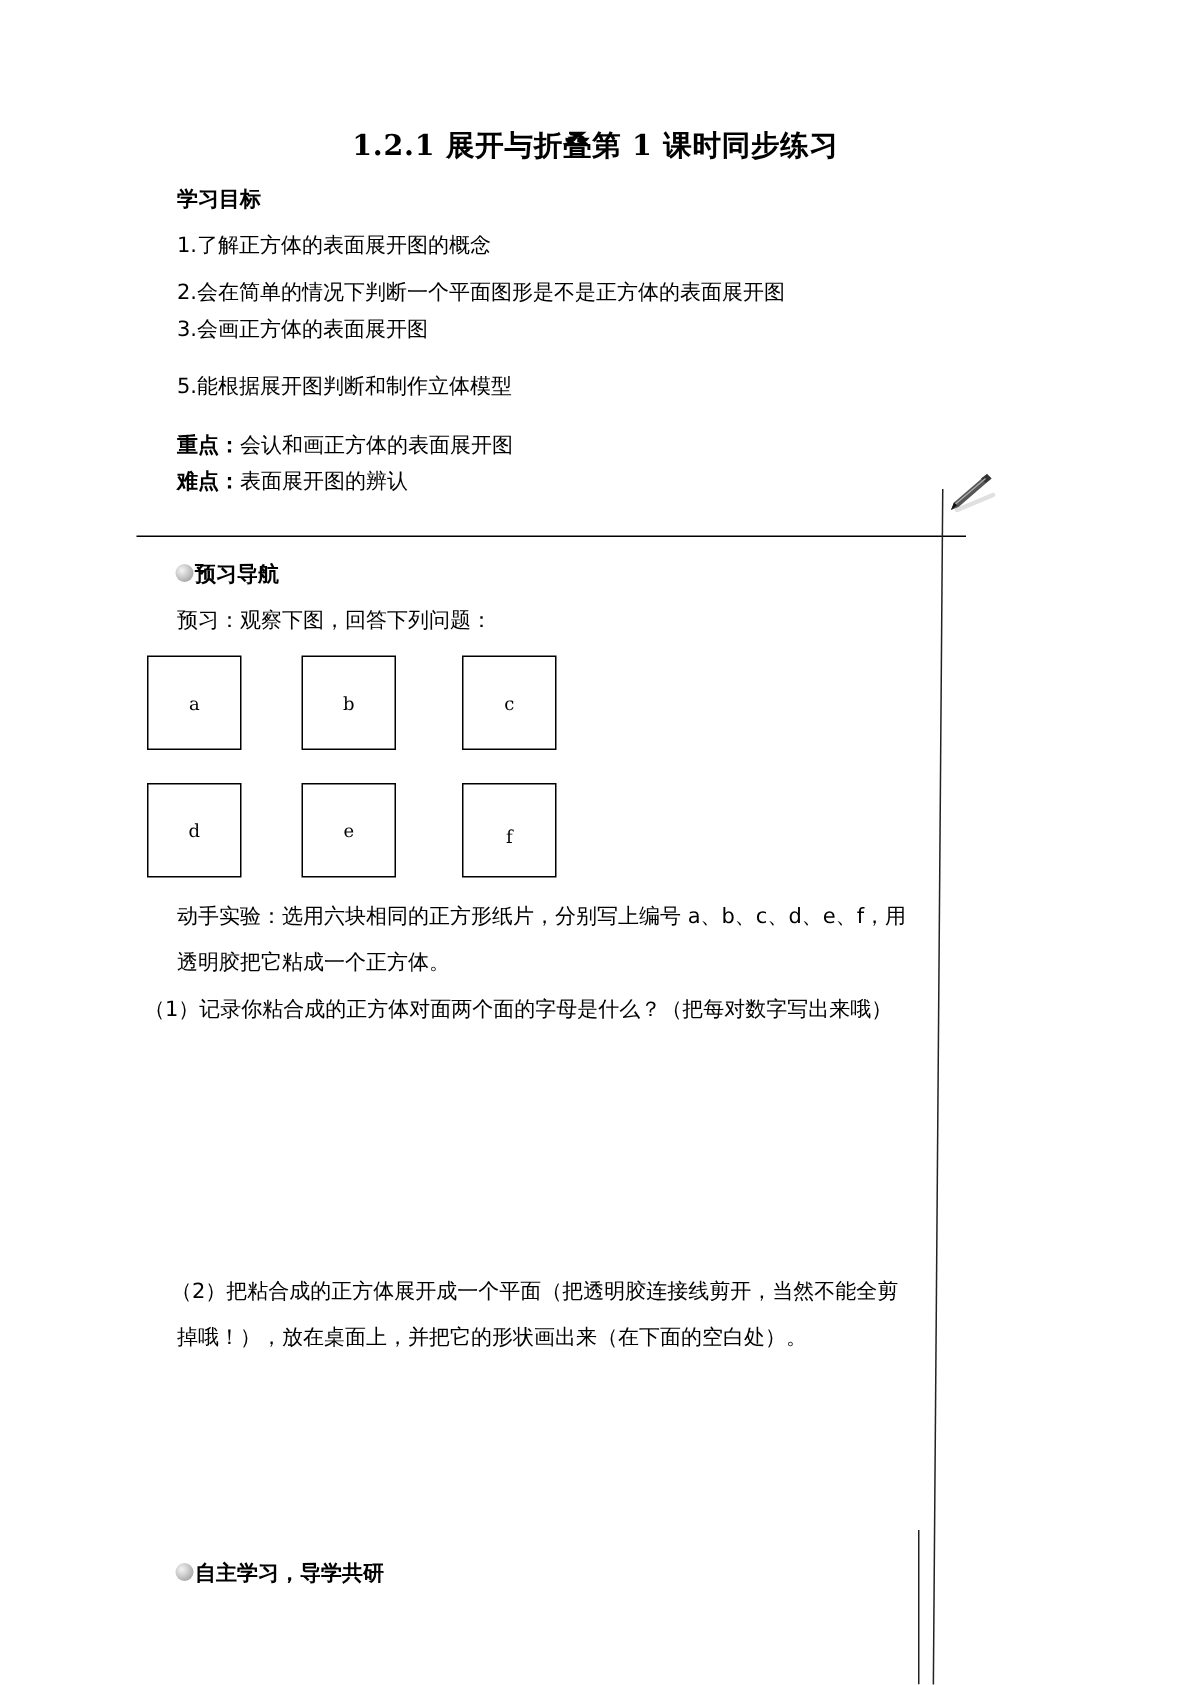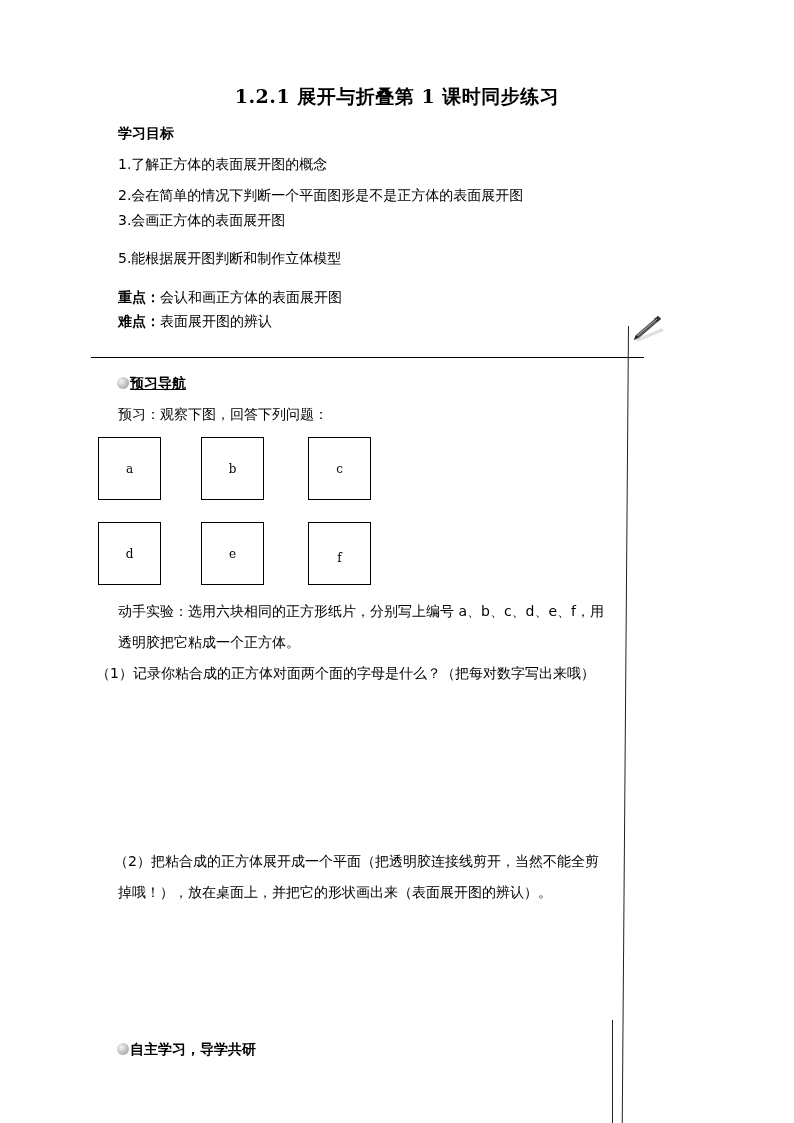--- a/index.html
+++ b/index.html
@@ -45,21 +45,21 @@
     <polygon points="26,9 30,6 33,9 29,12" fill="#333"></polygon>
     <line x1="9" y1="26" x2="29" y2="9" stroke="#aaa" stroke-width="1"></line>
     <polygon points="6,30 8,25 10,27" fill="#111"></polygon>
   </svg>
 
   <div class="abs hr"></div>
 
   <div class="abs vline" style="left:628px; top:326px; height:800px; transform: rotate(0.45deg);"></div>
   <div class="abs vline" style="left:612px; top:1020px; height:103px;"></div>
 
-  <div class="abs line-text bold" style="top:375px; left:89px;text-decoration:underline;">
+  <div class="abs line-text bold" style="top:375px; left:89px;">
     <span class="bullet"></span><span>预习导航</span>
   </div>
   <div class="abs line-text" style="top:406px;">预习：观察下图，回答下列问题：</div>
 
   <div class="abs box" style="left:98px; top:437px;">
       <span style="top:24px;">a</span>
     </div>
   <div class="abs box" style="left:201px; top:437px;">
       <span style="top:24px;">b</span>
     </div>
@@ -74,19 +74,19 @@
     </div>
   <div class="abs box" style="left:308px; top:522px;">
       <span style="top:28px;">f</span>
     </div>
 
   <div class="abs line-text" style="top:603px;text-align:center;">动手实验：选用六块相同的正方形纸片，分别写上编号 a、b、c、d、e、f，用</div>
   <div class="abs line-text" style="top:634px;">透明胶把它粘成一个正方体。</div>
   <div class="abs line-text" style="top:665px; left:68px;">（1）记录你粘合成的正方体对面两个面的字母是什么？（把每对数字写出来哦）</div>
 
   <div class="abs line-text" style="top:853px; left:86px;text-align:right;">（2）把粘合成的正方体展开成一个平面（把透明胶连接线剪开，当然不能全剪</div>
-  <div class="abs line-text" style="top:884px;">掉哦！），放在桌面上，并把它的形状画出来（表面展开图的辨认）。</div>
+  <div class="abs line-text" style="top:884px;">掉哦！），放在桌面上，并把它的形状画出来（在下面的空白处）。</div>
 
   <div class="abs line-text bold" style="top:1041px; left:89px;">
     <span class="bullet"></span><span>自主学习，导学共研</span>
   </div>
 
 </div>
 
 </body></html>

